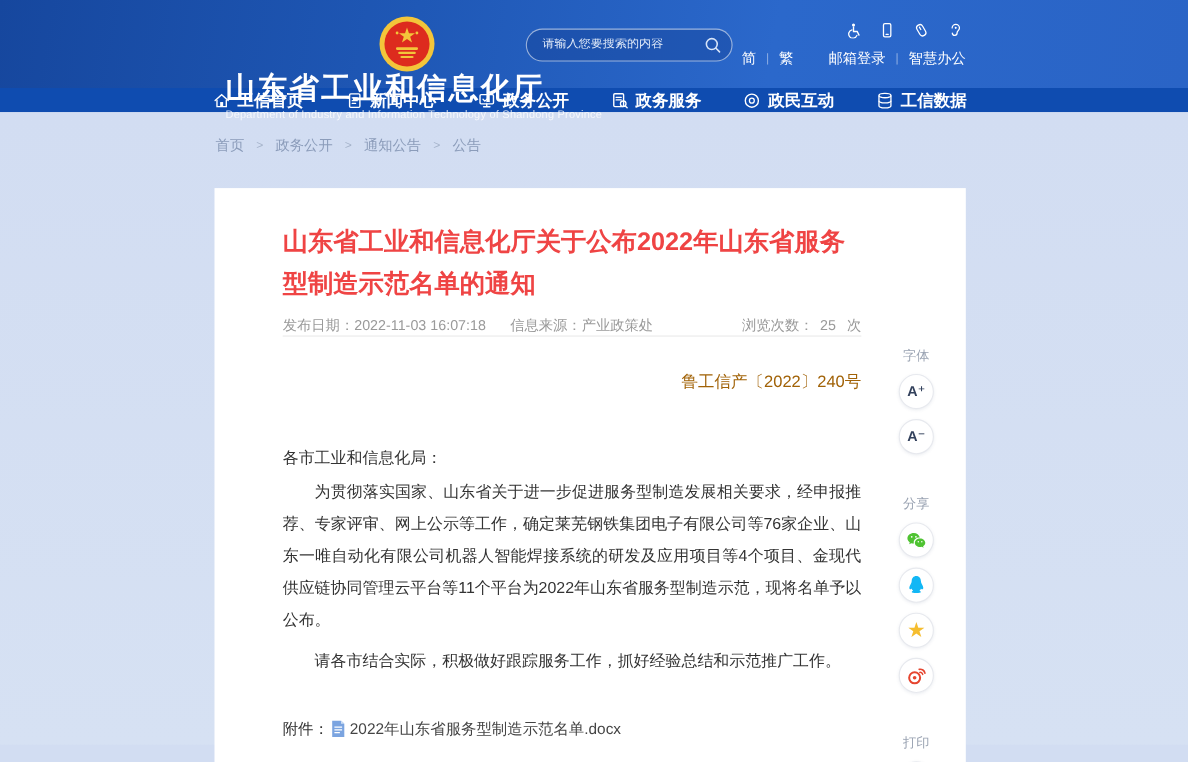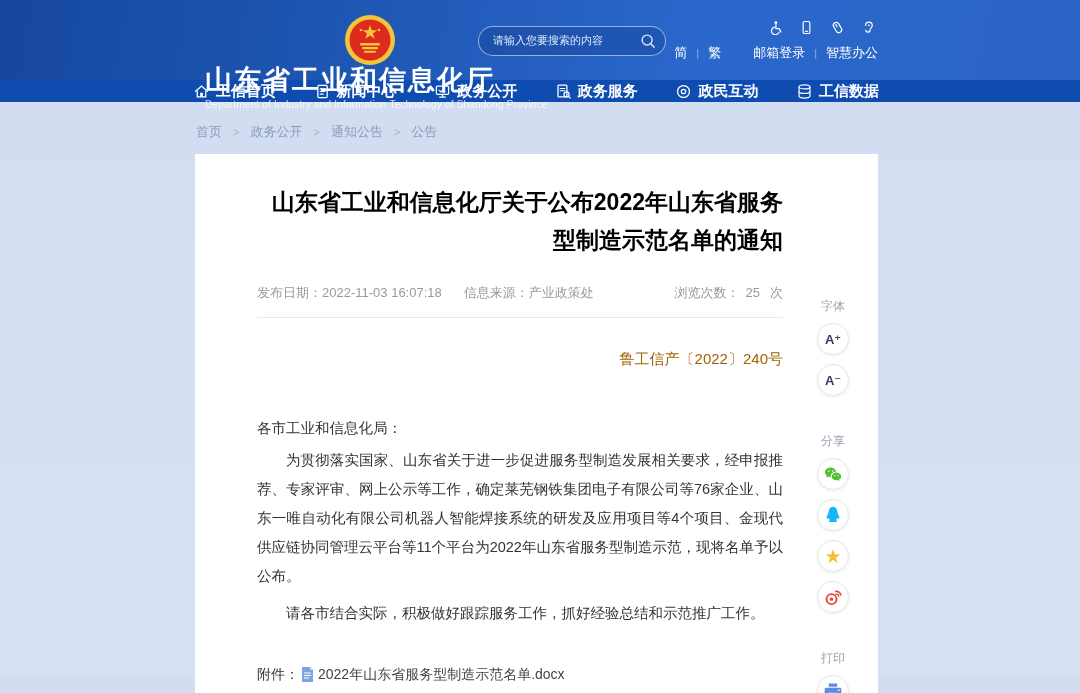--- a/index.html
+++ b/index.html
@@ -35,29 +35,29 @@
   .hdr-link-row { color:#fff; font-size:13px; display:flex; gap:9px; align-items:center; }
   .hdr-link { cursor:pointer; }
   .hdr-sep { color:rgba(255,255,255,.45); font-size:11px; }
   
   .nav { height:22px; background:#0f4cb0; }
   .nav-inner { width:686px; margin-left:193px; height:100%; display:flex; justify-content:space-between; align-items:center; }
   .nav-item { display:flex; align-items:center; gap:6px; color:#fff; font-size:15px; font-weight:bold; cursor:pointer; }
   .nav-item svg { width:17px; height:17px; }
   
   .page { height:575px; background:linear-gradient(180deg,#d2ddf2 0%,#d6e1f3 100%); }
-  .breadcrumb { padding:21px 0 13px 196px; font-size:13px; color:#8b9cba; display:flex; gap:11px; align-items:center; }
+  .breadcrumb { padding:21px 0 30px 196px; font-size:13px; color:#8b9cba; display:flex; gap:11px; align-items:center; }
   .crumb { cursor:pointer; }
   .crumb-sep { color:#a4b2c9; font-size:11px; }
   .card {
     margin-left:195px; width:683px; background:#fff; min-height:528px;
     position:relative; padding:30px 95px 40px 62px;
   }
-  .article-title { font-size:23px; font-weight:bold; color:#000000; text-align:right; line-height:1.65; margin-bottom:24px; }
-  .meta { display:flex; align-items:center; font-size:13px; color:#9a9a9a; padding-bottom:15px; border-bottom:1px solid #e9e9e9; }
+  .article-title { font-size:23px; font-weight:bold; color:#ef4444; text-align:left; line-height:1.65; margin-bottom:10px; }
+  .meta { display:flex; align-items:center; font-size:13px; color:#9a9a9a; border-bottom:1px solid #e9e9e9; }
   .meta-item { margin-right:22px; white-space:nowrap; }
   .meta-right { margin-left:auto; white-space:nowrap;text-align:right; }
   .meta-right .num { margin:0 10px 0 6px; }
   .doc-number { text-align:right; font-weight:normal; font-size:15px; color:#a16207; margin-top:32px; }
   .salutation { margin-top:50px; font-size:14.5px; color:#333; }
   .para { margin-top:8px; font-size:14.5px; color:#333; line-height:2; text-indent:2em; text-align:justify; }
   .attachment { margin-top:38px; font-size:14px; color:#333; display:flex; align-items:center; }
   .attachment .doc-icon { margin:0 4px 0 2px; display:flex; }
   .attachment a { color:#444; text-decoration:none; cursor:pointer; }
   

